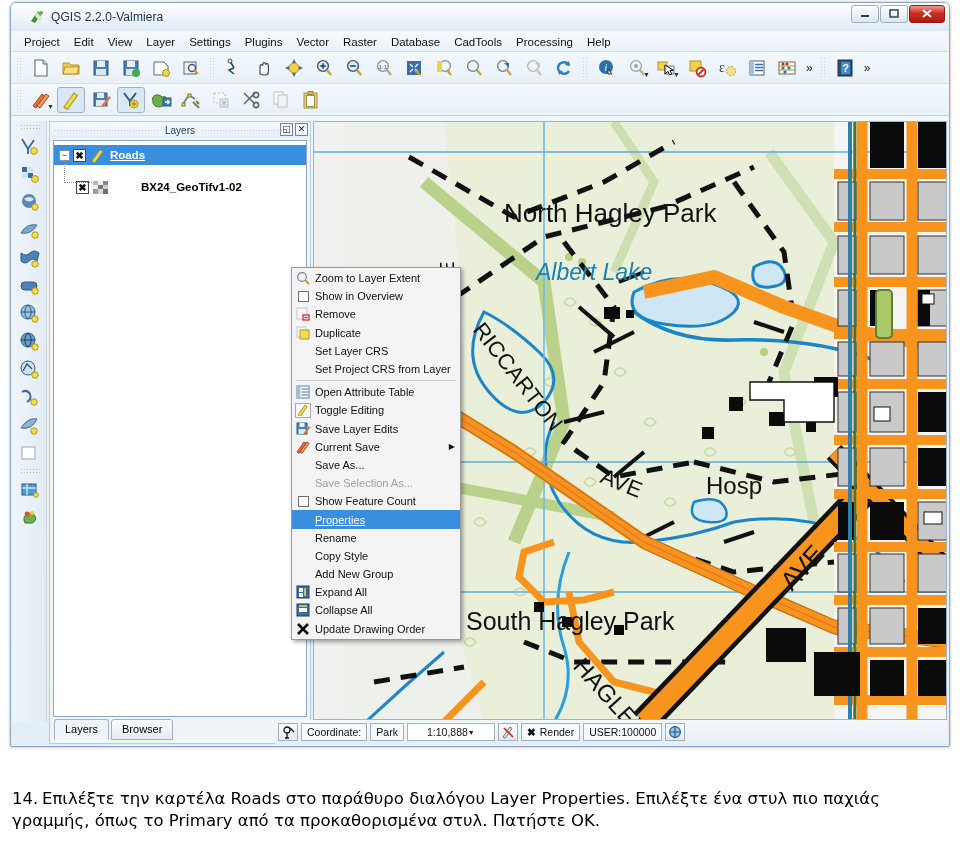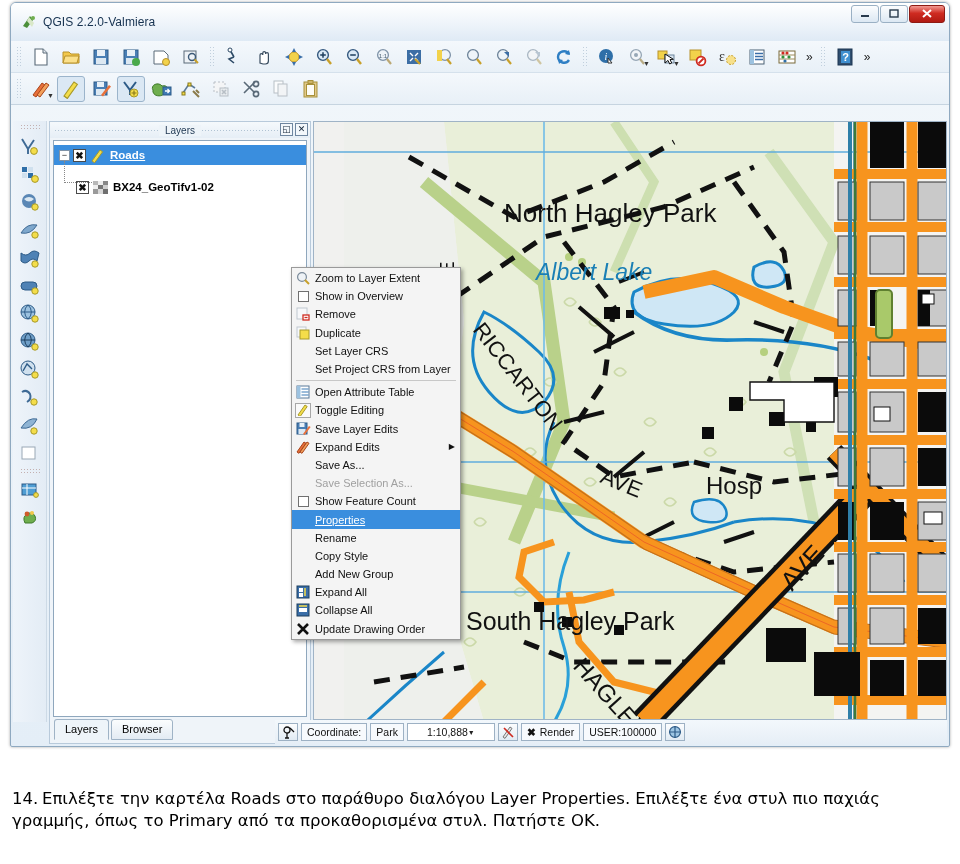--- a/index.html
+++ b/index.html
@@ -15,24 +15,24 @@
   #app-window {
     position:absolute; left:10px; top:2px; width:940px; height:745px;
     background:linear-gradient(#f2f7fb,#e4eef7);
     border:1px solid #8fa9c0;
     border-radius:6px 6px 2px 2px;
     box-shadow:0 0 3px rgba(0,0,0,.35);
   }
 
   
   #titlebar {
-    position:relative; height:38px;
+    position:relative; height:28px;
     background:linear-gradient(#ffffff,#eef4fa 55%,#dfeaf5);
     border-radius:5px 5px 0 0;
-    display:flex; align-items:center; padding-left:10px;
+    display:flex; align-items:center; padding-left:18px;
   }
   #titlebar .appicon { width:16px; height:16px; position:relative; margin-right:6px; }
   #titlebar .ttl { font-size:12px; color:#15314f; letter-spacing:.1px; }
   .wbtns { position:absolute; right:4px; top:2px; display:flex; gap:1px; }
   .wbtn {
     width:28px; height:18px; border:1px solid #9ab0c4; border-radius:3px;
     background:linear-gradient(#fcfdfe,#dce8f3);
     display:flex; align-items:center; justify-content:center;
     font-size:10px; color:#27394c;
   }
@@ -104,21 +104,21 @@
     background:#ffffff; border:1px solid #8fa7bd;
   }
   .lrow { display:flex; align-items:center; height:20px; font-size:11.5px; }
   .lrow.sel { background:#3a8ede; color:#fff; }
   .expander { width:11px; height:11px; border:1px solid #7f93a8; background:#fff;
     font-size:9px; line-height:9px; text-align:center; margin:0 3px 0 5px; color:#222; }
   .ckbox { width:13px; height:13px; border:1px solid #4a4a4a; background:#fff;
     display:flex; align-items:center; justify-content:center; font-size:10px;
     font-weight:bold; color:#111; margin-right:4px; }
   .lname { text-decoration:underline; font-weight:bold; }
-  .lname.plain { text-decoration:none; }
+  .lname.plain { text-decoration:none;margin-left:28px; }
   .treelines { position:absolute; left:10px; top:20px; width:28px; height:22px;
     border-left:1px dotted #888; border-bottom:1px dotted #888; }
   #panel-tabs { position:absolute; left:4px; bottom:3px; display:flex; }
   .ptab { font-size:11px; padding:3px 10px 4px 10px; border:1px solid #9fb3c6;
     background:linear-gradient(#fbfdfe,#e3ebf3); margin-right:2px;
     border-radius:3px 3px 0 0; }
   .ptab.active { background:#eef4f9; border-bottom-color:#eef4f9; font-weight:normal; }
 
   
   #map-canvas {
@@ -194,20 +194,34 @@
           </svg>
       </span>
       <span class="wbtn close">
         <svg width="14" height="10">
             <path d="M3 1 L11 8 M11 1 L3 8" stroke="#fff" stroke-width="2" fill="none"></path>
           </svg>
       </span>
     </span>
   </div>
 
+  <div id="menubar">
+    <span class="mi">Project</span>
+    <span class="mi">Edit</span>
+    <span class="mi">View</span>
+    <span class="mi">Layer</span>
+    <span class="mi">Settings</span>
+    <span class="mi">Plugins</span>
+    <span class="mi">Vector</span>
+    <span class="mi">Raster</span>
+    <span class="mi">Database</span>
+    <span class="mi">CadTools</span>
+    <span class="mi">Processing</span>
+    <span class="mi">Help</span>
+  </div>
 
   <div class="toolbar">
     <span class="grip"></span>
 
     <span class="tb">
       <svg width="20" height="20">
           <path d="M4 2 h8 l4 4 v12 H4 Z" fill="#fff" stroke="#5a6a78" stroke-width="1.1"></path>
           <path d="M12 2 v4 h4" fill="#e4eaf0" stroke="#5a6a78" stroke-width="1"></path>
         </svg>
     </span>
@@ -971,21 +985,21 @@
         <span>Save Layer Edits</span>
       </div>
 
       <div class="cmi">
         <span class="ci">
           <svg width="15" height="14">
               <path d="M1 12 L8 2 l2 1.3 l-7 10 Z" fill="#e8703a" stroke="#a8431a"></path>
               <path d="M4 12 L11 2 l2 1.3 l-7 10 Z" fill="#f2a05a" stroke="#a8431a"></path>
             </svg>
         </span>
-        <span>Expand Edits</span>
+        <span>Current Save</span>
         <span class="sub">▶</span>
       </div>
 
       <div class="cmi">
         <span class="ci"></span>
         <span>Save As...</span>
       </div>
 
       <div class="cmi dis">
         <span class="ci"></span>

